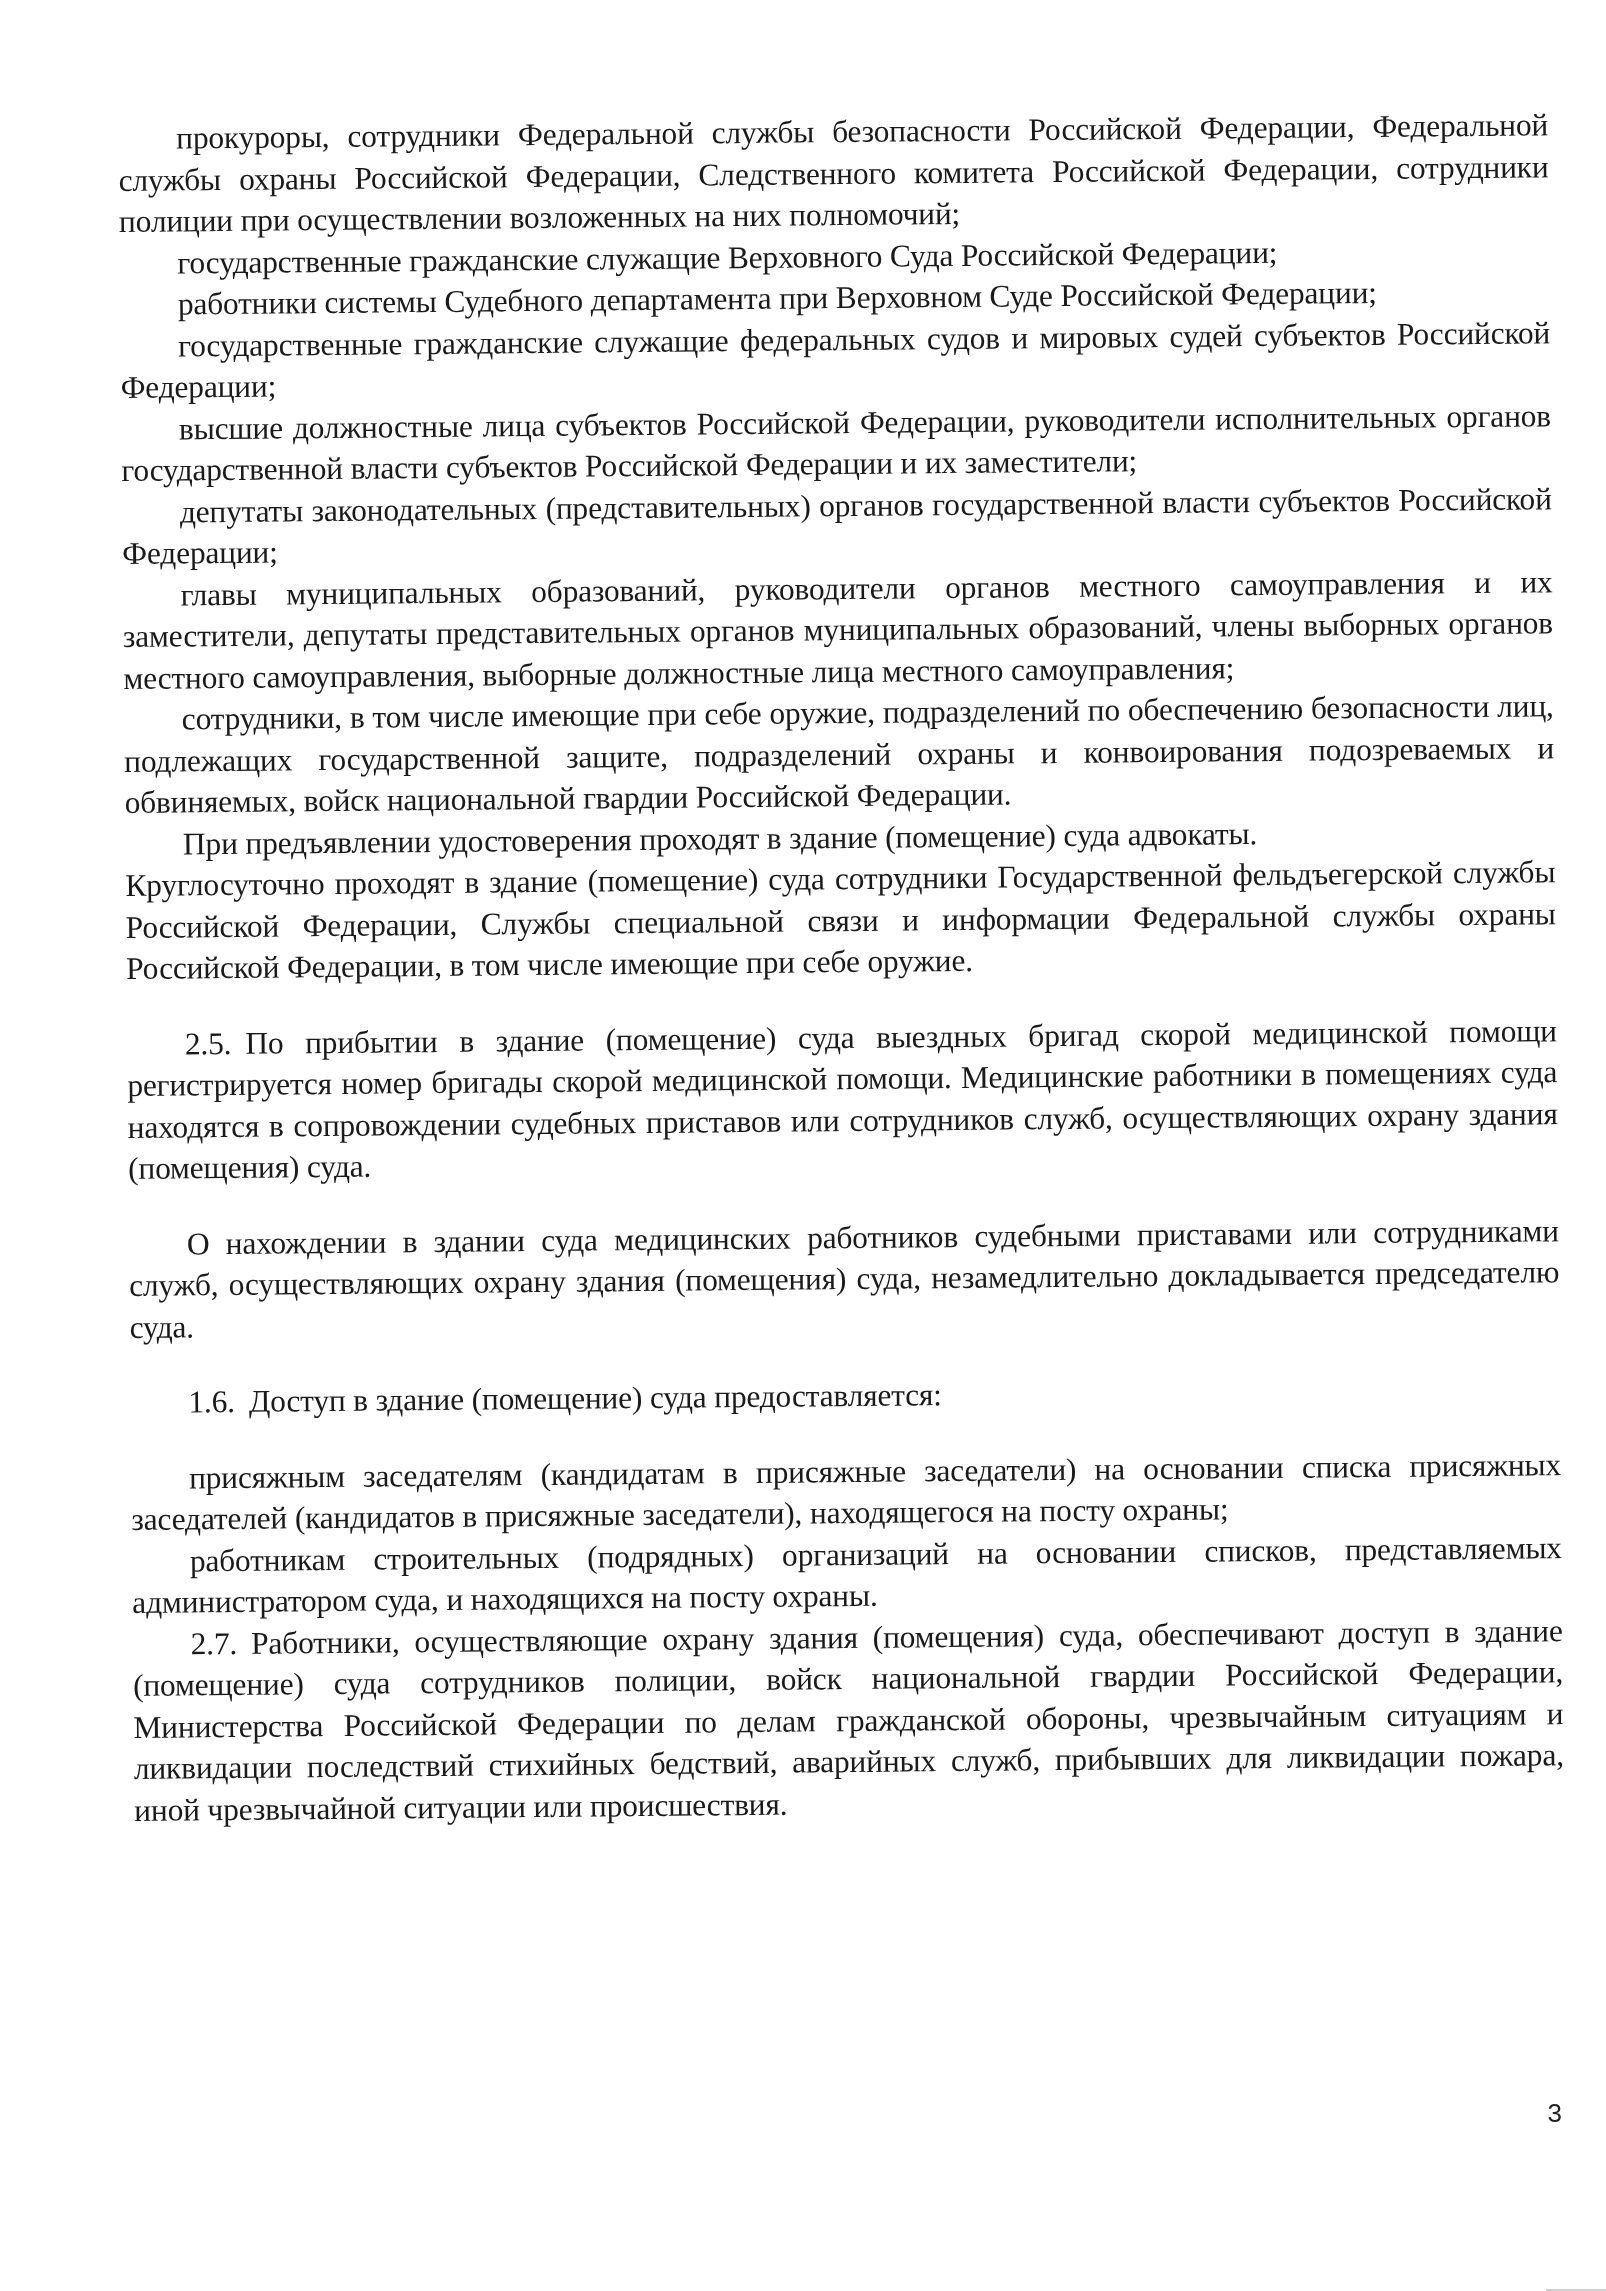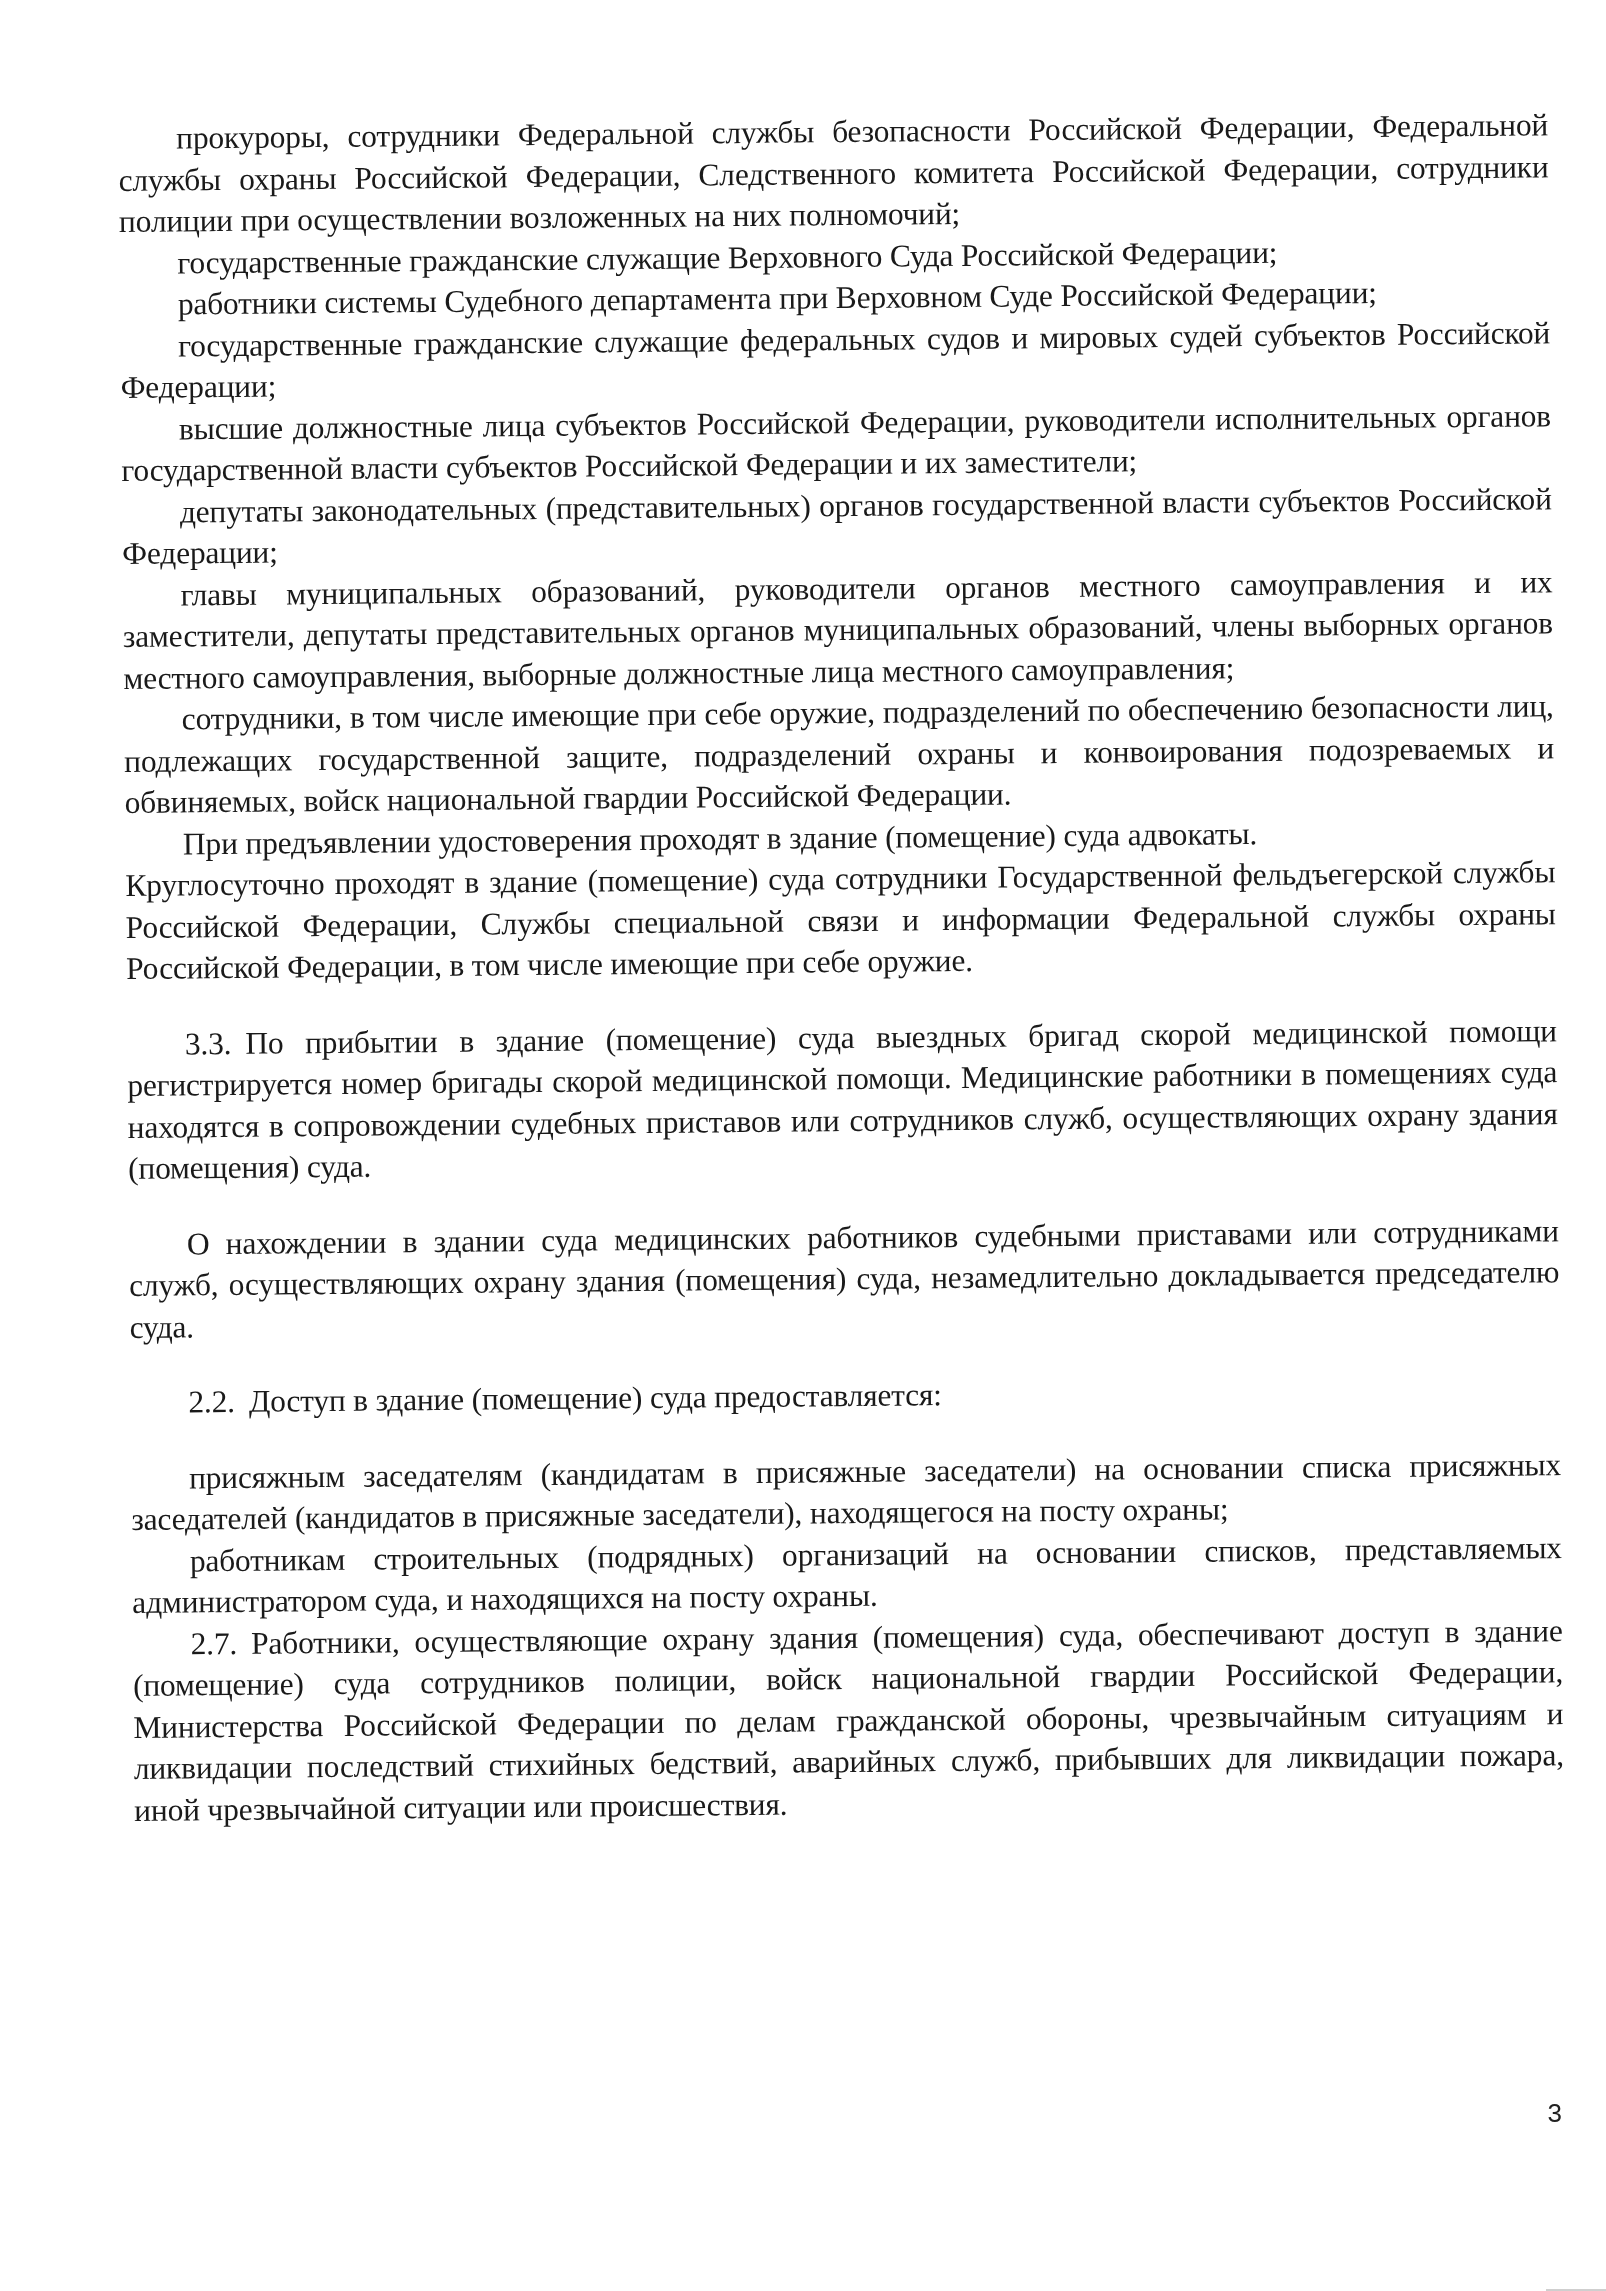--- a/index.html
+++ b/index.html
@@ -56,26 +56,26 @@
   <p class="p">работники системы Судебного департамента при Верховном Суде Российской Федерации;</p>
   <p class="p">государственные гражданские служащие федеральных судов и мировых судей субъектов Российской Федерации;</p>
   <p class="p">высшие должностные лица субъектов Российской Федерации, руководители исполнительных органов государственной власти субъектов Российской Федерации и их заместители;</p>
   <p class="p">депутаты законодательных (представительных) органов государственной власти субъектов Российской Федерации;</p>
   <p class="p">главы муниципальных образований, руководители органов местного самоуправления и их заместители, депутаты представительных органов муниципальных образований, члены выборных органов местного самоуправления, выборные должностные лица местного самоуправления;</p>
   <p class="p">сотрудники, в том числе имеющие при себе оружие, подразделений по обеспечению безопасности лиц, подлежащих государственной защите, подразделений охраны и конвоирования подозреваемых и обвиняемых, войск национальной гвардии Российской Федерации.</p>
   <p class="p">При предъявлении удостоверения проходят в здание (помещение) суда адвокаты.</p>
   <p class="p" style="text-indent:0">Круглосуточно проходят в здание (помещение) суда сотрудники Государственной фельдъегерской службы Российской Федерации, Службы специальной связи и информации Федеральной службы охраны Российской Федерации, в том числе имеющие при себе оружие.</p>
 
   <p class="p gap-before-lg">
-    <span class="num">3.3.</span><span>По прибытии в здание (помещение) суда выездных бригад скорой медицинской помощи регистрируется номер бригады скорой медицинской помощи. Медицинские работники в помещениях суда находятся в сопровождении судебных приставов или сотрудников служб, осуществляющих охрану здания (помещения) суда.</span>
+    <span class="num">2.5.</span><span>По прибытии в здание (помещение) суда выездных бригад скорой медицинской помощи регистрируется номер бригады скорой медицинской помощи. Медицинские работники в помещениях суда находятся в сопровождении судебных приставов или сотрудников служб, осуществляющих охрану здания (помещения) суда.</span>
   </p>
   <p class="p gap-before-lg">О нахождении в здании суда медицинских работников судебными приставами или сотрудниками служб, осуществляющих охрану здания (помещения) суда, незамедлительно докладывается председателю суда.</p>
 
   <p class="p gap-before-lg">
-    <span class="num">2.2.</span><span>Доступ в здание (помещение) суда предоставляется:</span>
+    <span class="num">1.6.</span><span>Доступ в здание (помещение) суда предоставляется:</span>
   </p>
   <p class="p gap-before-lg">присяжным заседателям (кандидатам в присяжные заседатели) на основании списка присяжных заседателей (кандидатов в присяжные заседатели), находящегося на посту охраны;</p>
   <p class="p">работникам строительных (подрядных) организаций на основании списков, представляемых администратором суда, и находящихся на посту охраны.</p>
 
   <p class="p">
     <span class="num">2.7.</span><span>Работники, осуществляющие охрану здания (помещения) суда, обеспечивают доступ в здание (помещение) суда сотрудников полиции, войск национальной гвардии Российской Федерации, Министерства Российской Федерации по делам гражданской обороны, чрезвычайным ситуациям и ликвидации последствий стихийных бедствий, аварийных служб, прибывших для ликвидации пожара, иной чрезвычайной ситуации или происшествия.</span>
   </p>
 </div>
 
 <div class="page-number">3</div>

